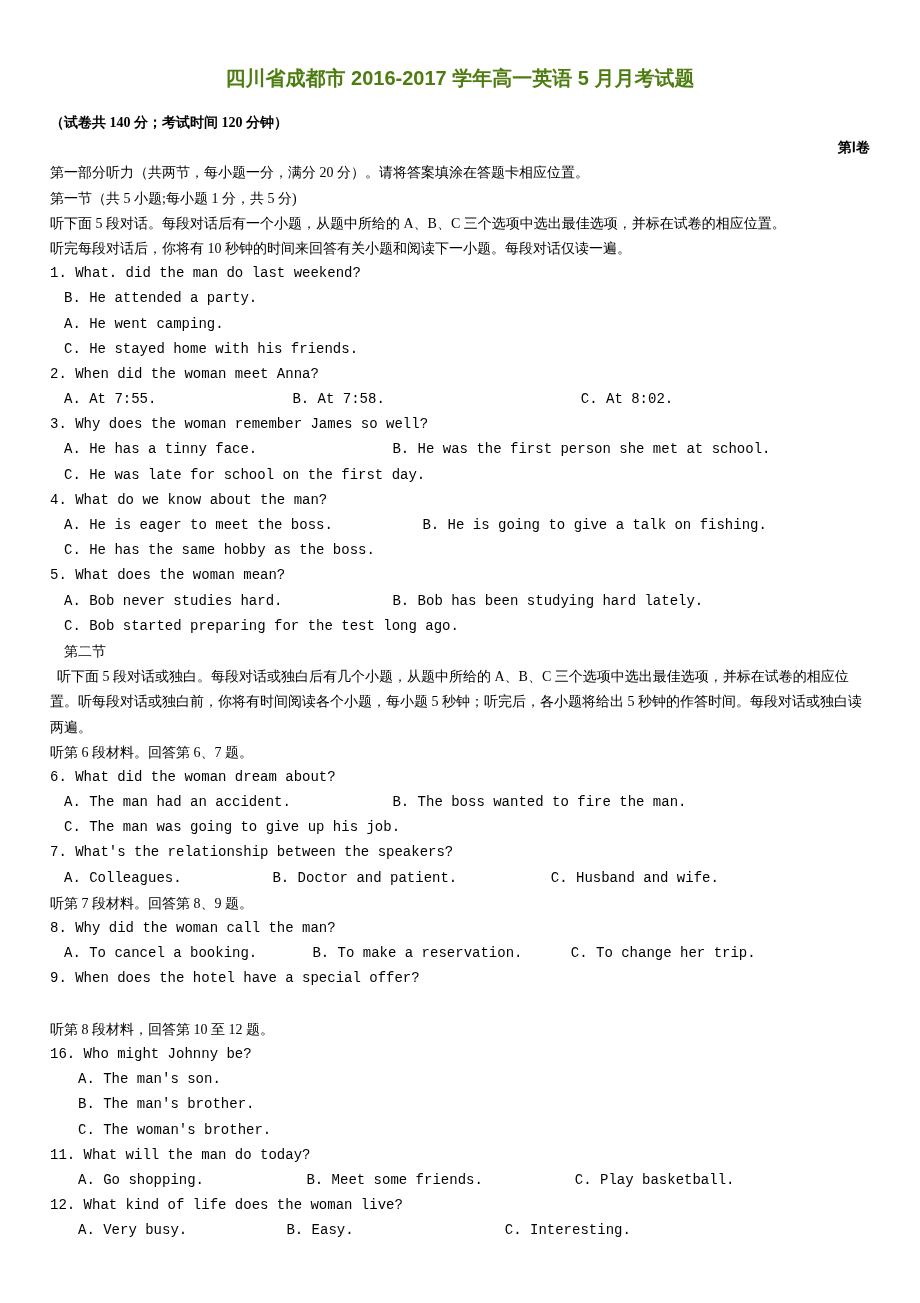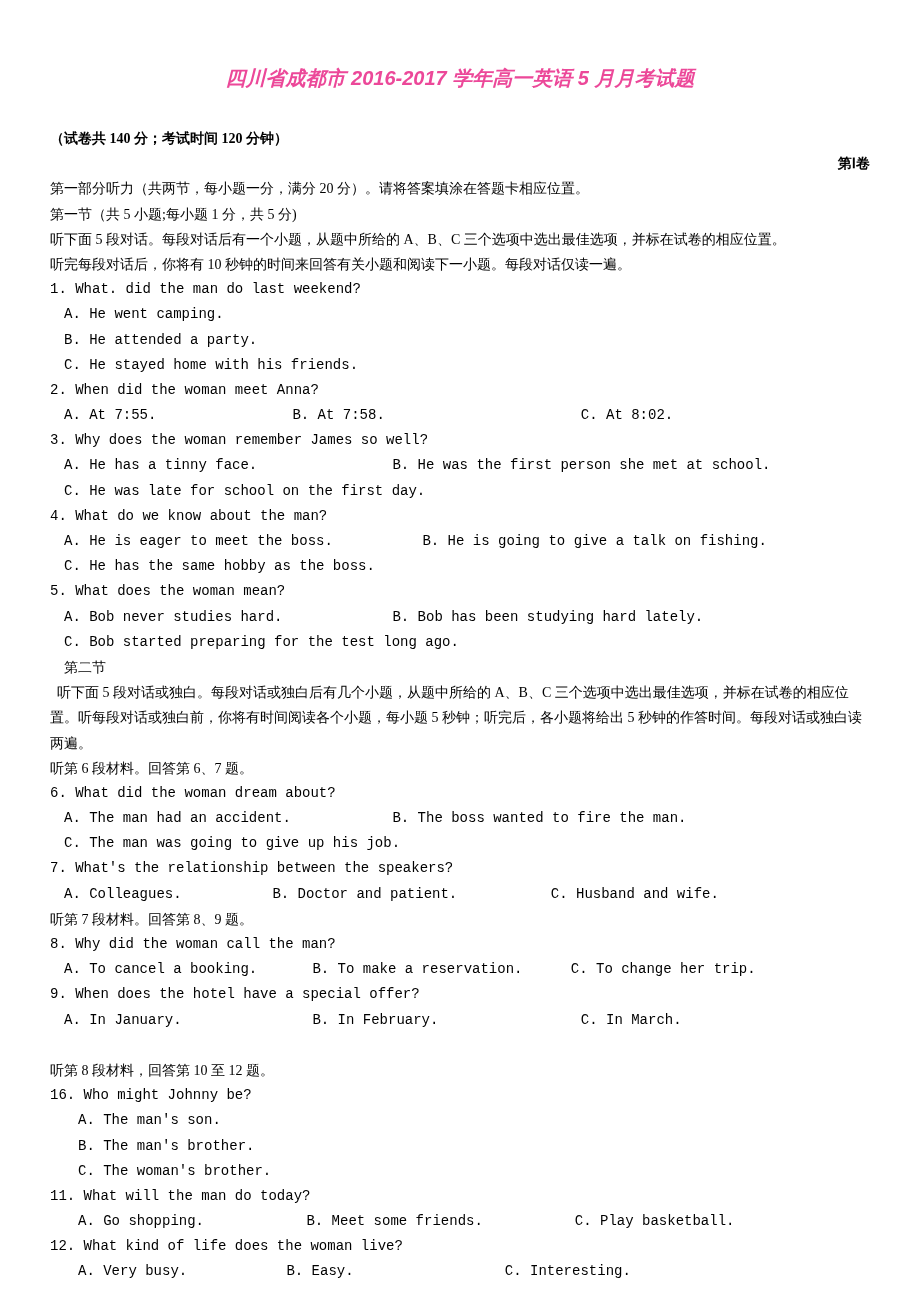--- a/index.html
+++ b/index.html
@@ -9,24 +9,23 @@
       line-height: 1.8;
       color: #000;
       background: #fff;
       padding: 60px 50px;
       width: 920px;
     }
     .title {
       text-align: center;
       font-size: 20px;
       font-weight: bold;
-      color: #ec4899;
-      margin-bottom: 30px;
+      color: #4d7c0f;
+      margin-bottom: 14px;
       font-family: "SimHei", "黑体", sans-serif;
-      font-style: italic;
     }
     .subtitle {
       font-weight: bold;
       font-family: "SimSun", "宋体", serif;
     }
     .section-label {
       text-align: right;
       font-weight: bold;
     }
     .bold { font-weight: normal; }
@@ -45,22 +44,22 @@
 <div class="subtitle">（试卷共 140 分；考试时间 120 分钟）</div>
 <div class="section-label">第Ⅰ卷</div>
 
 <div class="bold">第一部分听力（共两节，每小题一分，满分 20 分）。请将答案填涂在答题卡相应位置。</div>
 <div>第一节（共 5 小题;每小题 1 分，共 5 分)</div>
 <div>听下面 5 段对话。每段对话后有一个小题，从题中所给的 A、B、C 三个选项中选出最佳选项，并标在试卷的相应位置。</div>
 <div>听完每段对话后，你将有 10 秒钟的时间来回答有关小题和阅读下一小题。每段对话仅读一遍。</div>
 
 <div class="mono">
   <div>1. What. did the man do last weekend?</div>
+  <div class="indent">B. He attended a party.</div>
   <div class="indent">A. He went camping.</div>
-  <div class="indent">B. He attended a party.</div>
   <div class="indent">C. He stayed home with his friends.</div>
 </div>
 
 <div class="mono">
   <div>2. When did the woman meet Anna?</div>
   <div class="indent opts-row">
     <span style="width:220px">A. At 7:55.</span>
     <span style="width:280px">B. At 7:58.</span>
     <span>C. At 8:02.</span>
   </div>
@@ -121,25 +120,20 @@
   <div>8. Why did the woman call the man?</div>
   <div class="indent opts-row">
     <span style="width:240px">A. To cancel a booking.</span>
     <span style="width:250px">B. To make a reservation.</span>
     <span>C. To change her trip.</span>
   </div>
 </div>
 
 <div class="mono">
   <div>9. When does the hotel have a special offer?</div>
-  <div class="indent opts-row">
-    <span style="width:240px">A. In January.</span>
-    <span style="width:260px">B. In February.</span>
-    <span>C. In March.</span>
-  </div>
 </div>
 
 <br>
 <div>听第 8 段材料，回答第 10 至 12 题。</div>
 
 <div class="mono">
   <div>16. Who might Johnny be?</div>
   <div style="padding-left:2em">A. The man's son.</div>
   <div style="padding-left:2em">B. The man's brother.</div>
   <div style="padding-left:2em">C. The woman's brother.</div>

